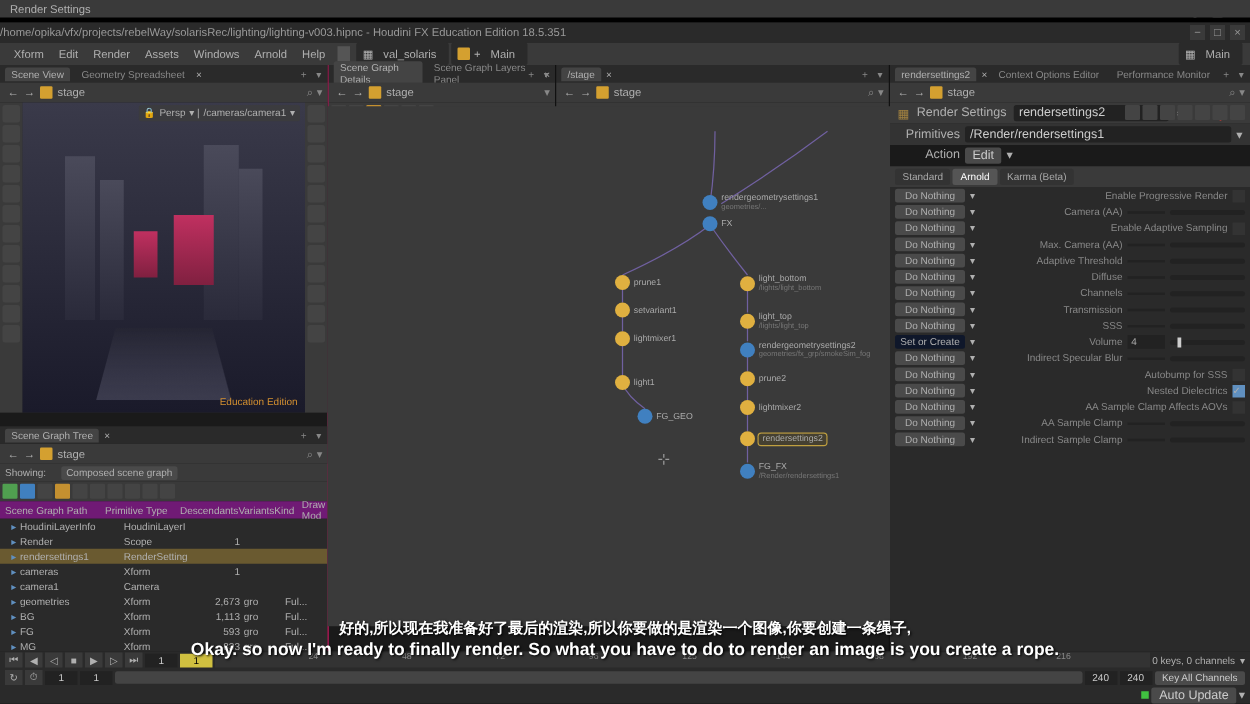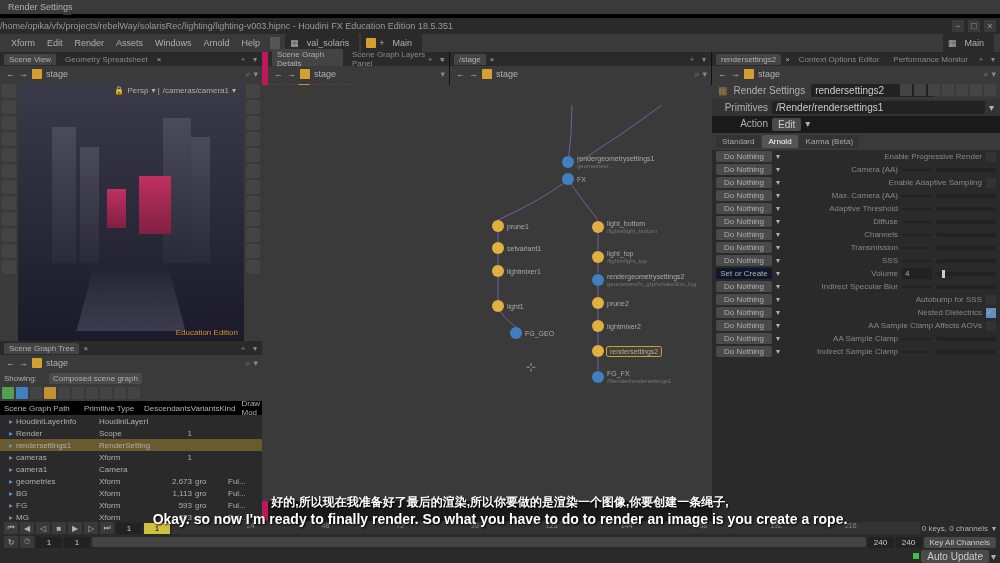--- a/index.html
+++ b/index.html
@@ -12,21 +12,21 @@
 .titlebar { height: 16px; background: #2a2a2a; display: flex; align-items: center; position: relative; font-size: 9px; color: #999; }
 .titlebar-icons { position: absolute; right: 4px; display: flex; gap: 4px; }
 .win-btn { width: 12px; height: 12px; background: #3a3a3a; text-align: center; line-height: 12px; font-size: 9px; }
 .menubar { height: 18px; background: #3a3a3a; display: flex; align-items: center; padding: 0 6px; gap: 2px; font-size: 9px; }
 .menubar span { padding: 2px 5px; }
 .menu-sep { width: 1px; height: 12px; background: #555; margin: 0 3px; }
 .scenebox { display: flex; align-items: center; gap: 3px; background: #2a2a2a; padding: 1px 4px; border-radius: 2px; }
 .yellow-cube { width: 10px; height: 10px; background: #d4a030; border-radius: 1px; }
 .maincontent { display: flex; height: 469px; }
 .leftcol { width: 262px; display: flex; flex-direction: column; }
-.midcol { width: 450px; display: flex; flex-direction: column; border-left: 6px solid #be185d; border-right: 1px solid #111; }
+.midcol { width: 450px; display: flex; flex-direction: column; border-left: 1px solid #be185d; border-right: 1px solid #111; }
 .rightcol { flex: 1; display: flex; flex-direction: column; }
 .panel-tabs { height: 14px; background: #2a2a2a; display: flex; align-items: center; font-size: 8px; padding: 0 4px; gap: 4px; position: relative; }
 .tab-active { background: #444; padding: 1px 5px; border-radius: 2px 2px 0 0; }
 .tab { padding: 1px 5px; color: #888; }
 .panel-ctrl { position: absolute; right: 2px; display: flex; gap: 2px; }
 .panel-ctrl span { width: 10px; text-align: center; color: #888; }
 .stagebar { height: 16px; background: #3a3a3a; display: flex; align-items: center; padding: 0 6px; gap: 4px; font-size: 9px; position: relative; }
 .stagebar-icons { position: absolute; right: 4px; display: flex; gap: 3px; }
 .stagebar-icons span { color: #888; font-size: 9px; }
 .viewport { flex: 1; background: #2a2a2a; display: flex; position: relative; }
@@ -34,33 +34,33 @@
 .tool-btn { width: 14px; height: 14px; background: #444; border-radius: 2px; }
 .vp-3d { flex: 1; background: linear-gradient(180deg, #3a3a4a 0%, #1a1a2a 100%); position: relative; overflow: hidden; }
 .vp-topbar { position: absolute; top: 2px; right: 4px; background: rgba(60,60,60,0.8); padding: 2px 4px; font-size: 8px; border-radius: 2px; display: flex; gap: 3px; align-items: center; }
 .render-label { position: absolute; top: 0; left: 0; right: 0; background: #3a3a3a; padding: 2px 8px; font-size: 9px; }
 .buildings { position: absolute; left: 15%; top: 10%; width: 70%; height: 75%; }
 .bldg { position: absolute; background: linear-gradient(180deg, #4a4a5a, #2a2a3a); }
 .bldg.pink { background: linear-gradient(180deg, #c03060, #802040); }
 .road { position: absolute; bottom: 0; left: 30%; width: 40%; height: 35%; background: linear-gradient(180deg, rgba(40,40,50,0.3), rgba(80,80,100,0.6)); transform: perspective(200px) rotateX(50deg); }
 .watermark { position: absolute; bottom: 4px; right: 6px; color: #d49030; font-size: 8px; }
 .vp-right-tools { width: 18px; background: #3a3a3a; display: flex; flex-direction: column; gap: 2px; padding: 2px; }
-.lowerpanels { display: flex; height: 180px; }
+.lowerpanels { display: flex; height: 180px; margin-top: 11px; }
 .treepanel { width: 262px; display: flex; flex-direction: column; }
 .treebody { flex: 1; background: #2a2a2a; overflow: hidden; font-size: 8px; }
 .treerow { display: flex; padding: 1px 4px; align-items: center; gap: 3px; height: 12px; }
 .treerow.sel { background: #6a5a30; }
 .treerow .indent1 { width: 14px; }
 .treerow .indent2 { width: 22px; }
 .treerow .c1 { flex: 0 0 80px; overflow: hidden; }
 .treerow .c2 { flex: 0 0 60px; overflow: hidden; }
 .treerow .c3 { flex: 0 0 30px; overflow: hidden; text-align: right; }
 .treerow .c4 { flex: 0 0 30px; overflow: hidden; }
 .treerow .c5 { flex: 0 0 30px; overflow: hidden; }
-.treehdr { display: flex; background: #000000; padding: 2px 4px; font-size: 8px; height: 14px; align-items: center; }
+.treehdr { display: flex; background: #701a75; padding: 2px 4px; font-size: 8px; height: 14px; align-items: center; }
 .showbar { background: #3a3a3a; padding: 2px 4px; display: flex; gap: 12px; align-items: center; font-size: 8px; height: 14px; }
 .composed { background: #4a4a4a; padding: 1px 4px; border-radius: 2px; }
 .iconrow { display: flex; gap: 2px; padding: 2px; background: #3a3a3a; height: 16px; align-items: center; }
 .iconrow .ib { width: 12px; height: 12px; background: #444; border-radius: 1px; }
 .iconrow .ib.yellow { background: #c49030; }
 .iconrow .ib.green { background: #50a050; }
 .iconrow .ib.blue { background: #4080c0; }
 .detailsbody { flex: 1; background: #2a2a2a; font-size: 8px; }
 .detailrow { display: flex; padding: 1px 4px; height: 11px; }
 .detailrow .dc1 { flex: 0 0 50px; }

